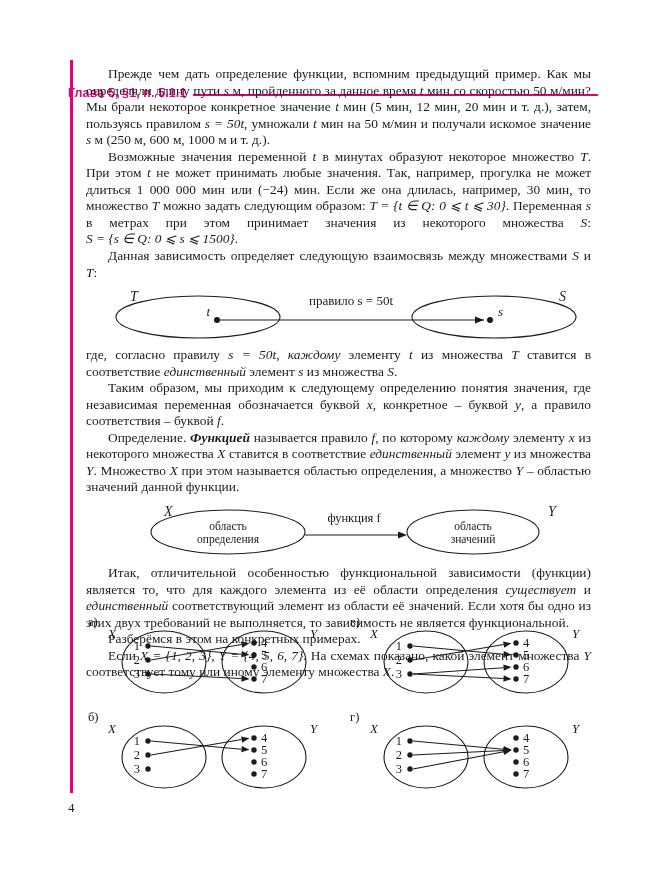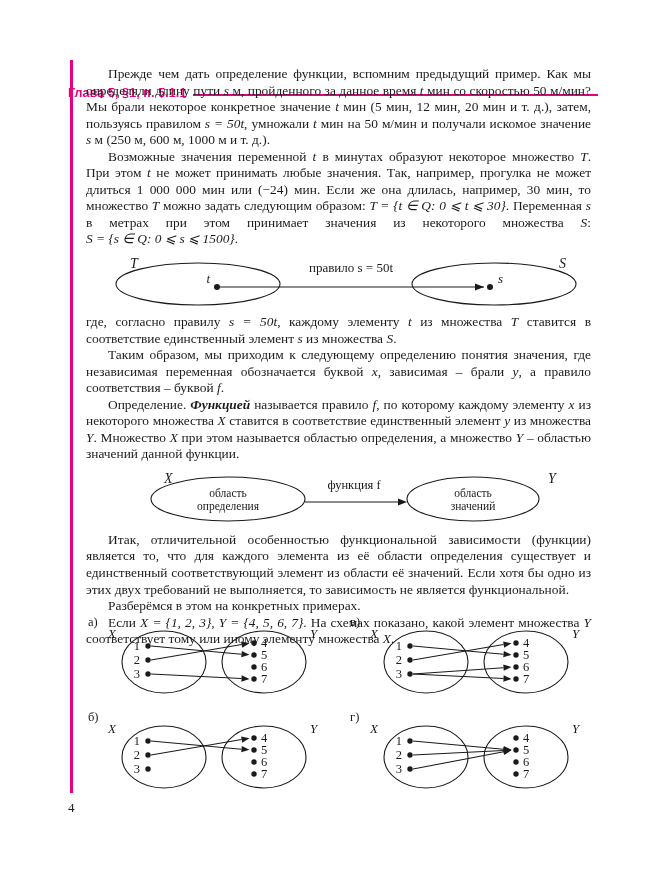--- a/index.html
+++ b/index.html
@@ -61,21 +61,21 @@
   }
   p.para {
     margin: 0;
     font-size: 13.4px;
     line-height: 16.55px;
     text-align: justify;
     text-justify: inter-word;
     hyphens: manual;
   }
   p.indent { text-indent: 22px; }
-  .i { }
+  .i { font-style: italic; }
   .b { font-weight: normal; }
   .bi { font-weight: bold; font-style: italic; }
   .mv { font-style: italic; font-family: "Liberation Serif", serif; }
   .nw { white-space: nowrap; margin-top: 40px; }
 
   
   .fig {
     position: relative;
     width: 100%;
   }
@@ -114,40 +114,41 @@
   </div>
 
   <div class="margin-bar"></div>
 
   <div class="content">
 
     <p class="para indent"><span>Прежде чем дать определение функции, вспомним предыдущий пример. Как мы определяли длину пути </span><span class="mv">s</span><span> м, пройденного за данное время </span><span class="mv">t</span><span> мин со скоростью 50 м/мин? Мы брали некоторое конкретное значение </span><span class="mv">t</span><span> мин (5 мин, 12 мин, 20 мин и т. д.), затем, пользуясь правилом </span><span class="mv nw">s = 50t</span><span>, умножали </span><span class="mv">t</span><span> мин на 50 м/мин и получали искомое значение </span><span class="mv">s</span><span> м (250 м, 600 м, 1000 м и т. д.).</span></p>
 
     <p class="para indent"><span>Возможные значения переменной </span><span class="mv">t</span><span> в минутах образуют некоторое множество </span><span class="mv">T</span><span>. При этом </span><span class="mv">t</span><span> не может принимать любые значения. Так, например, прогулка не может длиться 1 000 000 мин или (−24) мин. Если же она длилась, например, 30 мин, то множество </span><span class="mv">T</span><span> можно задать следующим образом: </span><span class="mv nw">T = {t ∈ Q: 0 ⩽ t ⩽ 30}</span><span>. Переменная </span><span class="mv">s</span><span> в метрах при этом принимает значения из некоторого множества </span><span class="mv">S</span><span>: </span><span class="mv nw">S = {s ∈ Q: 0 ⩽ s ⩽ 1500}</span><span>.</span></p>
 
+    <p class="para indent"><span>Данная зависимость определяет следующую взаимосвязь между множествами </span><span class="mv">S</span><span> и </span><span class="mv">T</span><span>:</span></p>
 
     <div class="fig" style="margin-top:6px;margin-bottom:4px;">
       <svg width="505" height="56" viewBox="0 0 505 56">
         <ellipse cx="112" cy="30" rx="82" ry="21" fill="none" stroke="#1b1b1b" stroke-width="1.1"></ellipse>
         <ellipse cx="408" cy="30" rx="82" ry="21" fill="none" stroke="#1b1b1b" stroke-width="1.1"></ellipse>
         <text x="44" y="14" font-size="14" class="svg-ital">T</text>
         <text x="473" y="14" font-size="14" class="svg-ital">S</text>
         <text x="124" y="29" font-size="13" class="svg-ital" text-anchor="end">t</text>
         <circle cx="131" cy="33" r="3" fill="#1b1b1b"></circle>
         <circle cx="404" cy="33" r="3" fill="#1b1b1b"></circle>
         <text x="412" y="29" font-size="13" class="svg-ital">s</text>
         <line x1="131" y1="33" x2="398" y2="33" stroke="#1b1b1b" stroke-width="1.1"></line>
         <path d="M398 33 L389 29.6 L389 36.4 Z" fill="#1b1b1b"></path>
         <text x="265" y="18" font-size="13" text-anchor="middle"><tspan>правило s = 50t</tspan></text>
       </svg>
     </div>
 
     <p class="para"><span>где, согласно правилу </span><span class="mv nw">s = 50t</span><span>, </span><span class="i">каждому</span><span> элементу </span><span class="mv">t</span><span> из множества </span><span class="mv">T</span><span> ставится в соответствие </span><span class="i">единственный</span><span> элемент </span><span class="mv">s</span><span> из множества </span><span class="mv">S</span><span>.</span></p>
 
-    <p class="para indent"><span>Таким образом, мы приходим к следующему определению понятия значения, где независимая переменная обозначается буквой </span><span class="mv">x</span><span>, зависимая – брали </span><span class="mv">y</span><span>, а правило соответствия – буквой </span><span class="mv">f</span><span>.</span></p>
+    <p class="para indent"><span>Таким образом, мы приходим к следующему определению понятия значения, где независимая переменная обозначается буквой </span><span class="mv">x</span><span>, конкретное – буквой </span><span class="mv">y</span><span>, а правило соответствия – буквой </span><span class="mv">f</span><span>.</span></p>
 
     <p class="para indent"><span class="b">Определение.</span><span> </span><span class="bi">Функцией</span><span> называется правило </span><span class="mv">f</span><span>, по которому </span><span class="i">каждому</span><span> элементу </span><span class="mv">x</span><span> из некоторого множества </span><span class="mv">X</span><span> ставится в соответствие </span><span class="i">единственный</span><span> элемент </span><span class="mv">y</span><span> из множества </span><span class="mv">Y</span><span>. Множество </span><span class="mv">X</span><span> при этом называется областью определения, а множество </span><span class="mv">Y</span><span> – областью значений данной функции.</span></p>
 
     <div class="fig" style="margin-top:5px;margin-bottom:4px;">
       <svg width="505" height="60" viewBox="0 0 505 60">
         <ellipse cx="142" cy="31" rx="77" ry="22" fill="none" stroke="#1b1b1b" stroke-width="1.1"></ellipse>
         <ellipse cx="387" cy="31" rx="66" ry="22" fill="none" stroke="#1b1b1b" stroke-width="1.1"></ellipse>
         <text x="78" y="15" font-size="14" class="svg-ital">X</text>
         <text x="462" y="15" font-size="14" class="svg-ital">Y</text>
         <text x="142" y="29" font-size="11.5" text-anchor="middle">область</text>

